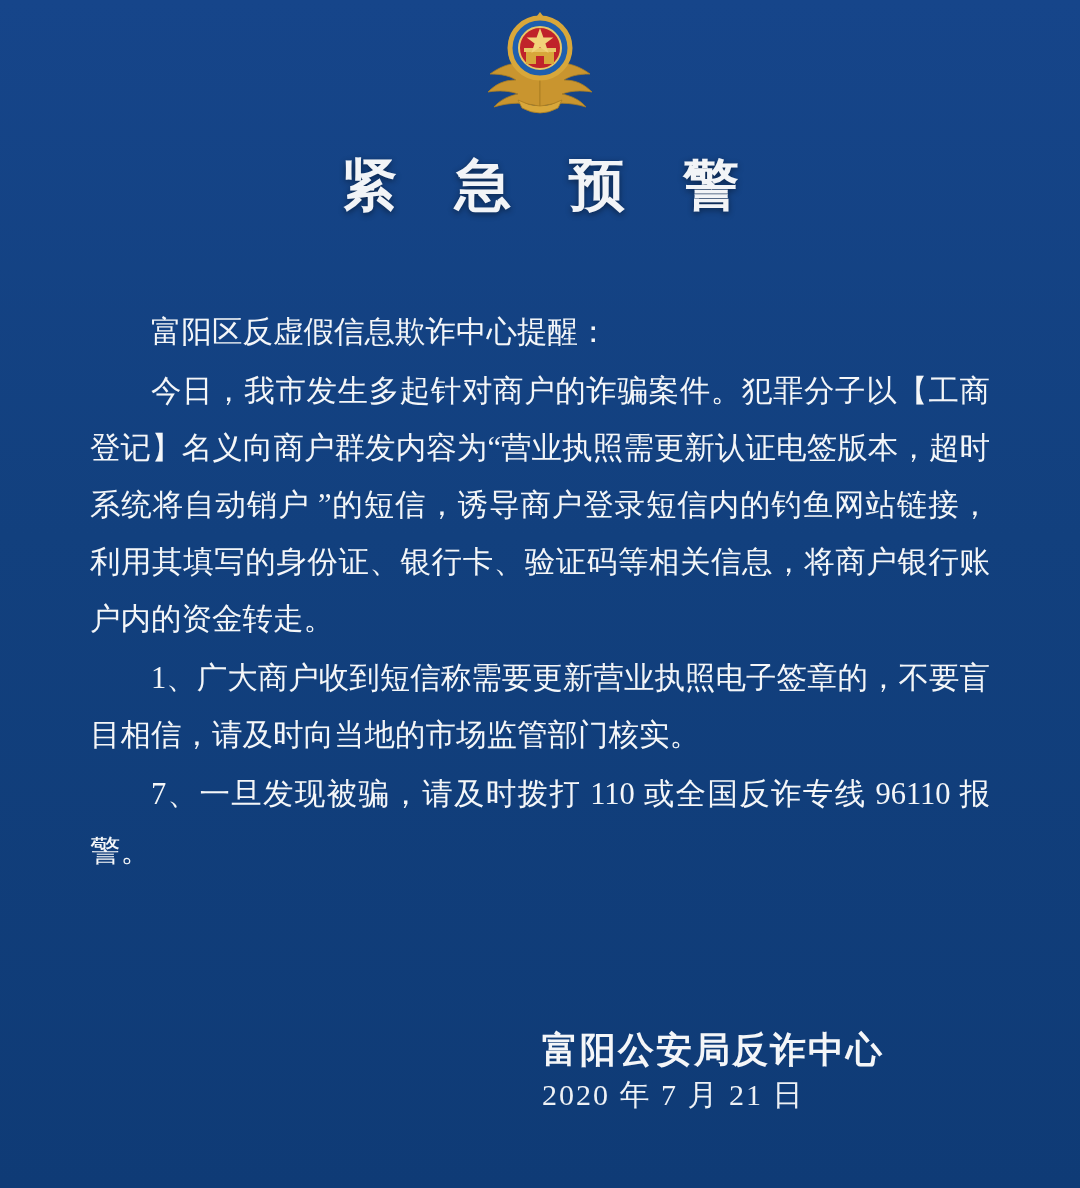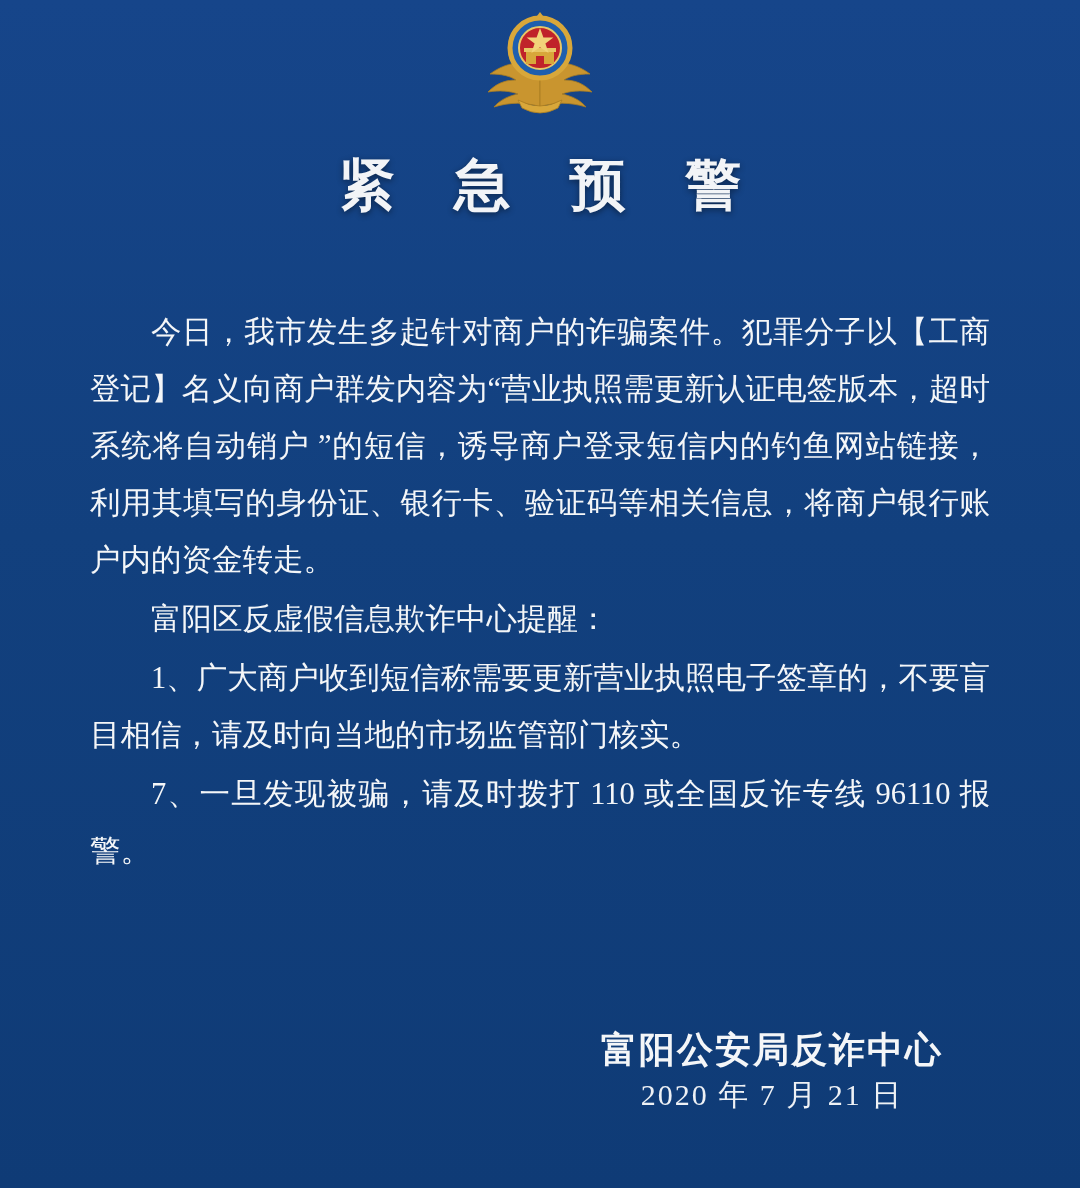--- a/index.html
+++ b/index.html
@@ -39,21 +39,21 @@
 
   
   .title {
     margin-top: 28px;
     font-size: 56px;
     letter-spacing: 22px;
     text-indent: 22px;
     font-weight: bold;
     color: #f2f4f7;
     text-shadow: 0 2px 6px rgba(0,0,0,0.45);
-    font-family: Liberation Sans, sans-serif;
+    font-family: Liberation Serif, serif;
   }
 
   
   .body-block {
     margin-top: 80px;
     width: 900px;
     font-size: 30.5px;
     line-height: 57px;
     color: #f4f6f8;
     text-align: justify;
@@ -62,21 +62,20 @@
   .para {
     text-indent: 2em;
     margin: 0 0 2px 0;
   }
 
   
   .sign {
     position: absolute;
     right: 78px;
     bottom: 72px;
-    text-align: center;
     width: 460px;
   }
   .sign-org {
     font-size: 36px;
     font-weight: bold;
     letter-spacing: 2px;
     color: #f4f6f8;
   }
   .sign-date {
     font-size: 30px;
@@ -109,22 +108,22 @@
 
       <polygon points="60,20 63.4,29.5 73.4,29.5 65.4,35.5 68.6,45 60,39.2 51.4,45 54.6,35.5 46.6,29.5 56.6,29.5" fill="#f2d37a"></polygon>
 
       <path d="M60 4 L66 12 L54 12 Z" fill="#d8a73a"></path>
     </svg>
   </div>
 
   <div class="title">紧 急 预 警</div>
 
   <div class="body-block">
+    <p class="para">富阳区反虚假信息欺诈中心提醒：</p>
     <p class="para">今日，我市发生多起针对商户的诈骗案件。犯罪分子以【工商登记】名义向商户群发内容为“营业执照需更新认证电签版本，超时系统将自动销户 ”的短信，诱导商户登录短信内的钓鱼网站链接，利用其填写的身份证、银行卡、验证码等相关信息，将商户银行账户内的资金转走。</p>
-    <p class="para">富阳区反虚假信息欺诈中心提醒：</p>
     <p class="para">1、广大商户收到短信称需要更新营业执照电子签章的，不要盲目相信，请及时向当地的市场监管部门核实。</p>
     <p class="para">7、一旦发现被骗，请及时拨打 110 或全国反诈专线 96110 报警。</p>
   </div>
 
   <div class="sign">
     <div class="sign-org">富阳公安局反诈中心</div>
     <div class="sign-date">2020 年 7 月 21 日</div>
   </div>
 
 </div>

